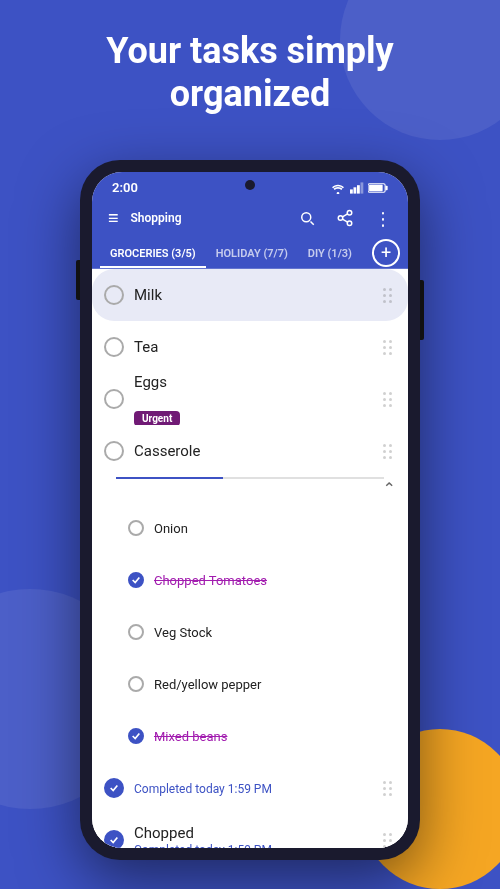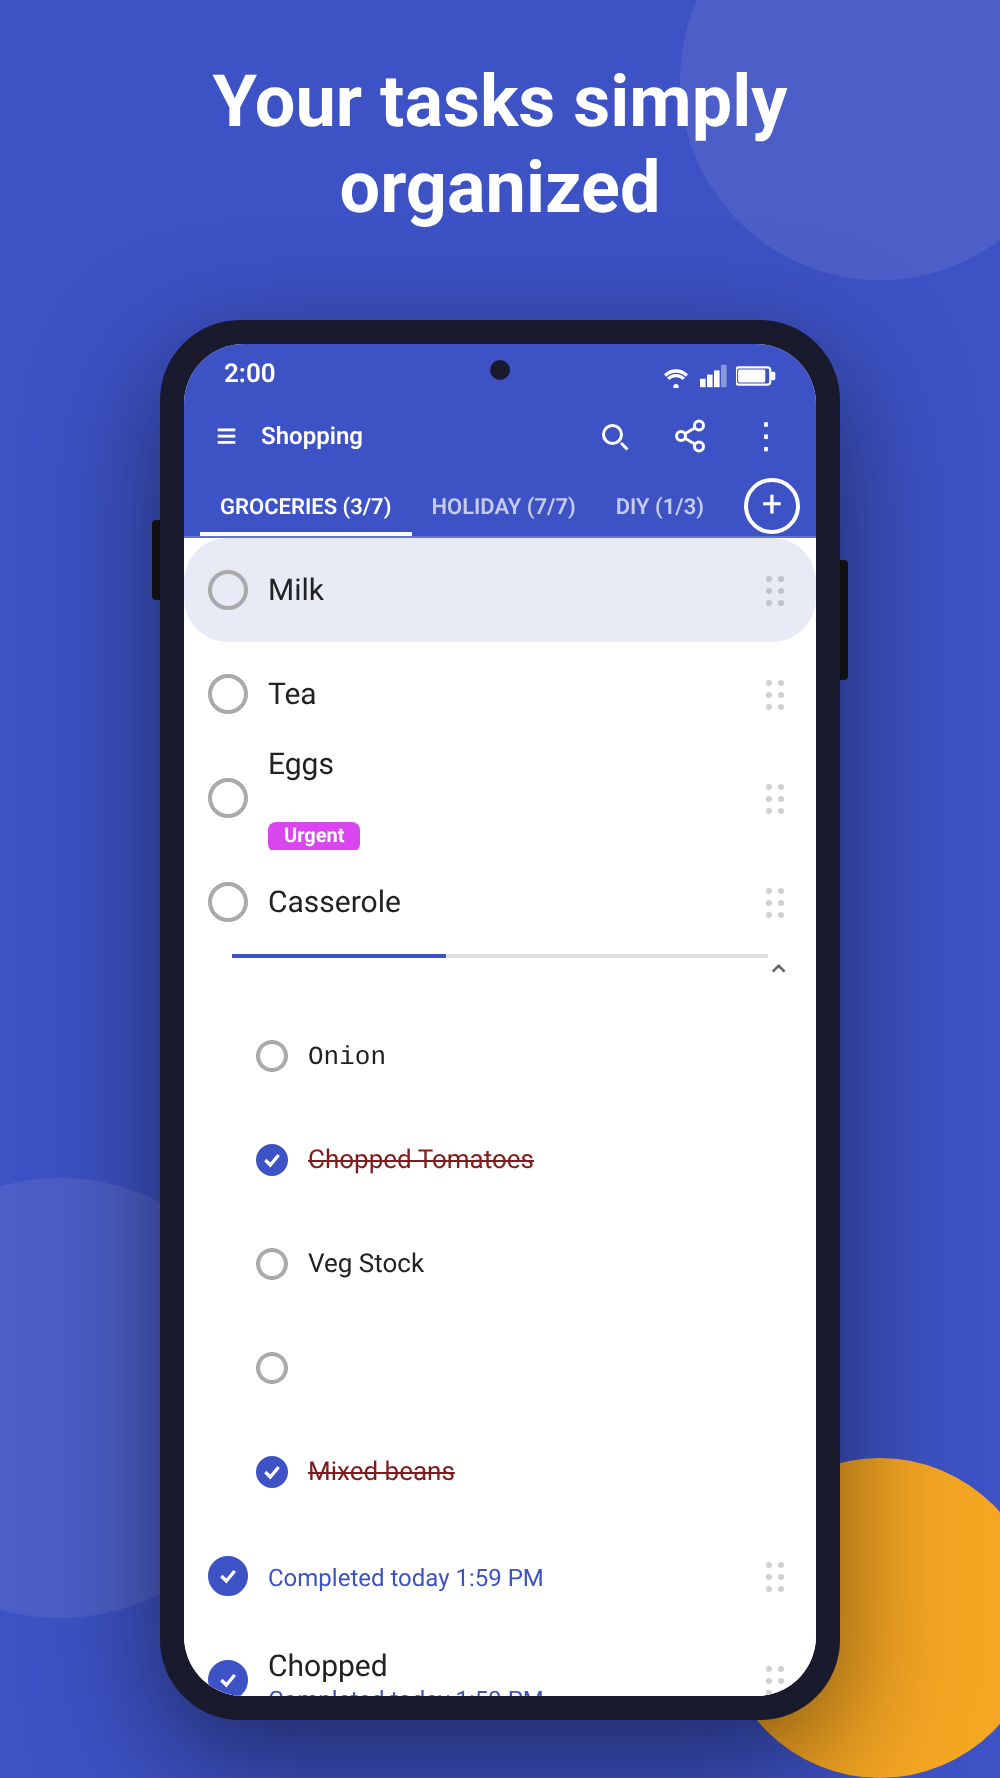--- a/index.html
+++ b/index.html
@@ -235,21 +235,21 @@
       flex: 1;
       margin-left: 10px;
     }
     .task-name {
       font-size: 15px;
       color: #222;
       font-weight: 400;
     }
     .task-name.strikethrough {
       text-decoration: line-through;
-      color: #7f1d1d;
+      color: #a21caf;
     }
     .task-sub {
       font-size: 12px;
       color: #888;
       margin-top: 1px;
     }
     .task-sub.completed {
       color: #3d52c4;
     }
     .drag-handle {
@@ -292,21 +292,21 @@
       height: 16px;
     }
     .radio-circle.small.checked {
       background: #3d52c4;
       border-color: #3d52c4;
     }
 
     
     .urgent-badge {
       display: inline-block;
-      background: #d946ef;
+      background: #701a75;
       color: white;
       font-size: 10px;
       font-weight: 700;
       padding: 2px 8px;
       border-radius: 4px;
       margin-top: 20px;
       text-align: right;
     }
 
     
@@ -399,21 +399,21 @@
           <circle cx="18" cy="5" r="3"></circle>
           <circle cx="6" cy="12" r="3"></circle>
           <circle cx="18" cy="19" r="3"></circle>
           <line x1="8.59" y1="13.51" x2="15.42" y2="17.49"></line>
           <line x1="15.41" y1="6.51" x2="8.59" y2="10.49"></line>
         </svg>
         <span class="app-bar-icon" style="margin-left:8px">⋮</span>
       </div>
 
       <div class="tabs-bar">
-        <div class="tab active">GROCERIES (3/7)</div>
+        <div class="tab active">GROCERIES (3/5)</div>
         <div class="tab">HOLIDAY (7/7)</div>
         <div class="tab">DIY (1/3)</div>
         <div class="tab-add">+</div>
       </div>
 
       <div class="content-area">
 
         <div class="task-item highlighted">
           <div class="radio-circle"></div>
           <div class="task-item-content">
@@ -507,21 +507,21 @@
 
         <div style="padding: 0 12px;">
           <div class="sub-list-progress">
             <div class="sub-list-progress-fill"></div>
           </div>
         </div>
         <div class="sub-list-header">
           <span class="collapse-icon">⌃</span>
         </div>
 
-        <div class="task-item sub-list" style="padding-top:4px;padding-bottom:4px;font-family:Liberation Mono, monospace;">
+        <div class="task-item sub-list" style="padding-top:4px;padding-bottom:4px;">
           <div class="radio-circle small"></div>
           <div class="task-item-content">
             <div class="task-name" style="font-size:13px;">Onion</div>
           </div>
         </div>
 
         <div class="task-item sub-list" style="padding-top:4px;padding-bottom:4px;">
           <div class="radio-circle small checked">
             <svg class="checkmark" viewBox="0 0 12 12" fill="none">
                 <polyline points="2,6 5,9 10,3" stroke="white" stroke-width="2"></polyline>
@@ -534,20 +534,23 @@
 
         <div class="task-item sub-list" style="padding-top:4px;padding-bottom:4px;">
           <div class="radio-circle small"></div>
           <div class="task-item-content">
             <div class="task-name" style="font-size:13px;">Veg Stock</div>
           </div>
         </div>
 
         <div class="task-item sub-list" style="padding-top:4px;padding-bottom:4px;">
           <div class="radio-circle small"></div>
+          <div class="task-item-content">
+            <div class="task-name" style="font-size:13px;">Red/yellow pepper</div>
+          </div>
         </div>
 
         <div class="task-item sub-list" style="padding-top:4px;padding-bottom:4px;">
           <div class="radio-circle small checked">
             <svg class="checkmark" viewBox="0 0 12 12" fill="none">
                 <polyline points="2,6 5,9 10,3" stroke="white" stroke-width="2"></polyline>
               </svg>
           </div>
           <div class="task-item-content">
             <div class="task-name strikethrough" style="font-size:13px;">Mixed beans</div>

